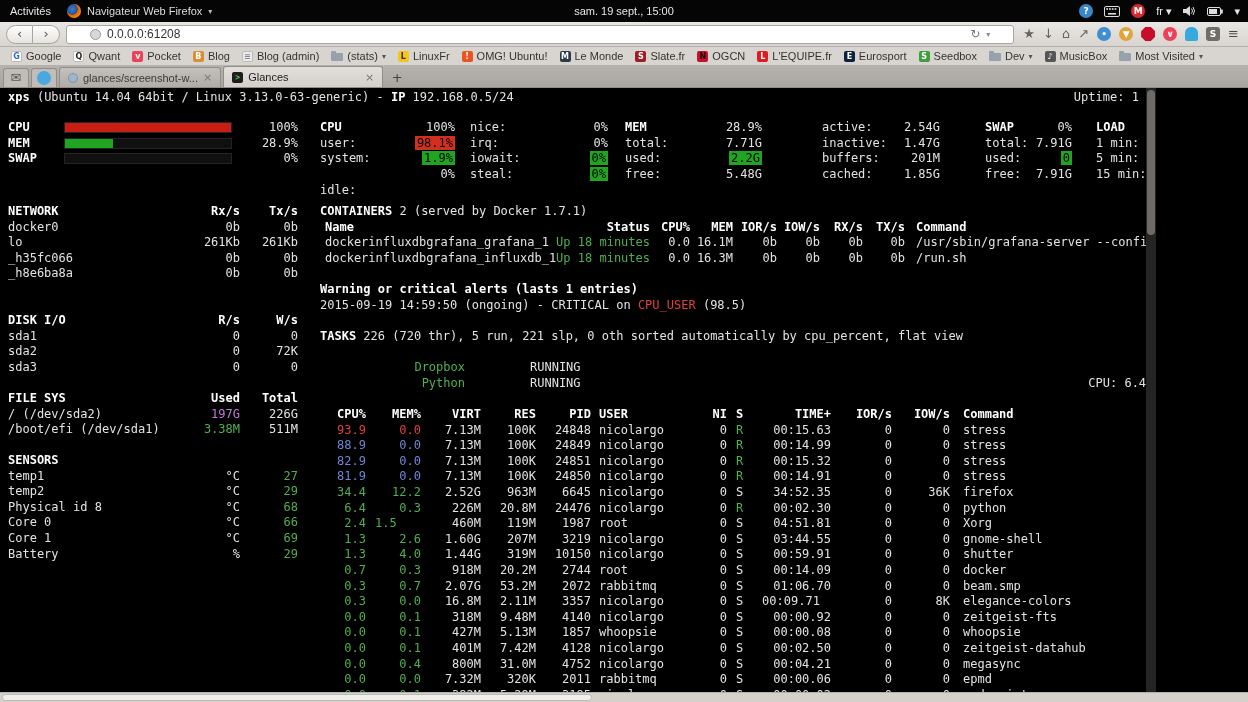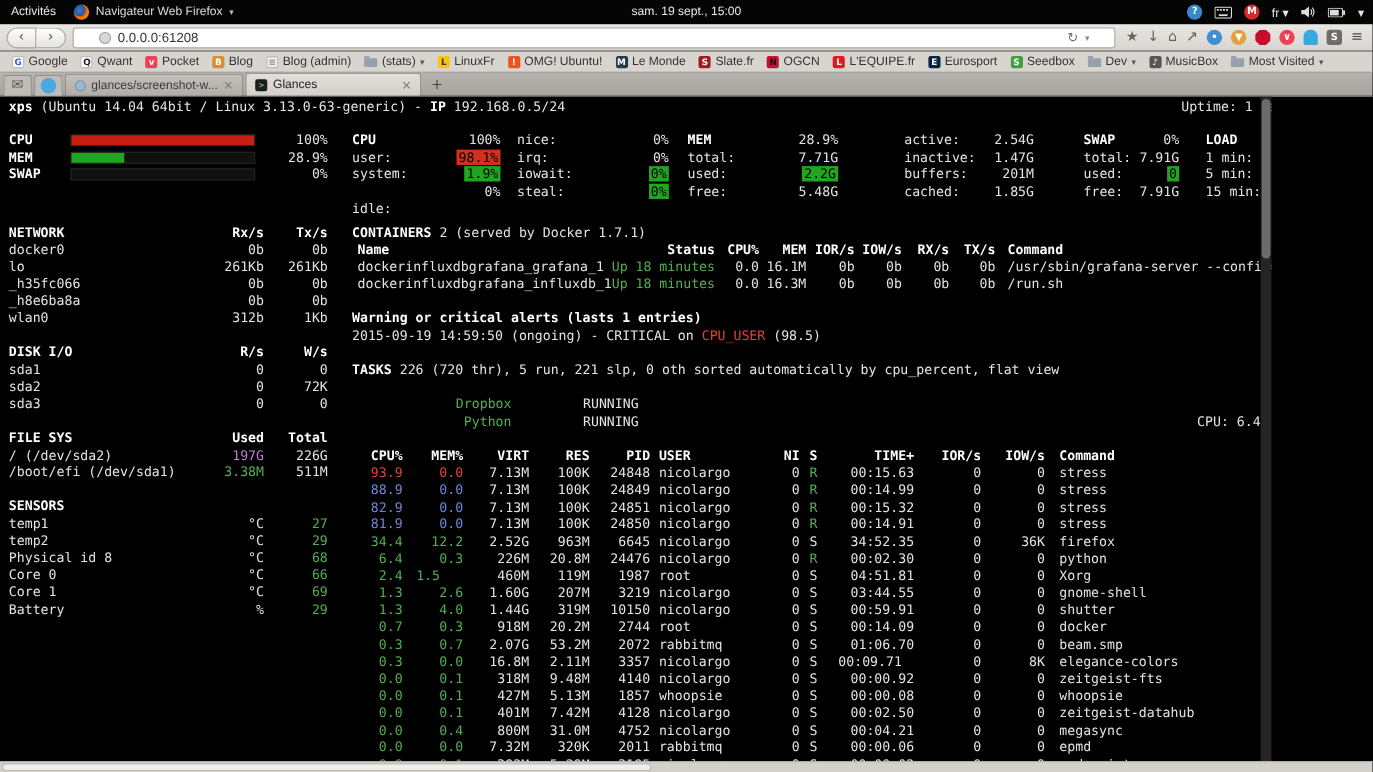--- a/index.html
+++ b/index.html
@@ -398,25 +398,20 @@
         <div class="g-row" style="top: 162.8px;">
           <span class="g-cell" style="left: 8px; width: 172px;"><span>_h35fc066</span></span>
           <span class="g-cell" style="left: 174px; text-align: right; width: 66px;"><span>0b</span></span>
           <span class="g-cell" style="left: 242px; text-align: right; width: 56px;"><span>0b</span></span>
         </div>
         <div class="g-row" style="top: 178.4px;">
           <span class="g-cell" style="left: 8px; width: 172px;"><span>_h8e6ba8a</span></span>
           <span class="g-cell" style="left: 174px; text-align: right; width: 66px;"><span>0b</span></span>
           <span class="g-cell" style="left: 242px; text-align: right; width: 56px;"><span>0b</span></span>
         </div>
-        <div class="g-row" style="top: 194px;">
-          <span class="g-cell" style="left: 8px; width: 172px;"><span>wlan0</span></span>
-          <span class="g-cell" style="left: 174px; text-align: right; width: 66px;"><span>312b</span></span>
-          <span class="g-cell" style="left: 242px; text-align: right; width: 56px;"><span>1Kb</span></span>
-        </div>
         <div class="g-row" style="top: 225px;">
           <span class="g-cell" style="left: 8px; width: 172px;"><span class="s-b">DISK I/O</span></span>
           <span class="g-cell" style="left: 174px; text-align: right; width: 66px;"><span class="s-b">R/s</span></span>
           <span class="g-cell" style="left: 242px; text-align: right; width: 56px;"><span class="s-b">W/s</span></span>
         </div>
         <div class="g-row" style="top: 240.6px;">
           <span class="g-cell" style="left: 8px; width: 172px;"><span>sda1</span></span>
           <span class="g-cell" style="left: 174px; text-align: right; width: 66px;"><span>0</span></span>
           <span class="g-cell" style="left: 242px; text-align: right; width: 56px;"><span>0</span></span>
         </div>
@@ -626,21 +621,21 @@
           <span class="g-cell" style="left: 599px; width: 112px;"><span>nicolargo</span></span>
           <span class="g-cell" style="left: 687px; text-align: right; width: 40px;"><span>0</span></span>
           <span class="g-cell" style="left: 736px; width: 14px;"><span class="s-green">R</span></span>
           <span class="g-cell" style="left: 751px; text-align: right; width: 80px;"><span>00:02.30</span></span>
           <span class="g-cell" style="left: 836px; text-align: right; width: 56px;"><span>0</span></span>
           <span class="g-cell" style="left: 896px; text-align: right; width: 54px;"><span>0</span></span>
           <span class="g-cell" style="left: 963px; width: 285px;"><span>python</span></span>
         </div>
         <div class="g-row" style="top: 428.2px;">
           <span class="g-cell" style="left: 320px; text-align: right; width: 46px;"><span class="s-green">2.4</span></span>
-          <span class="g-cell" style="left: 354px; text-align: right; width: 46px;"><span class="s-green">1.5</span></span>
+          <span class="g-cell" style="left: 375px; text-align: left; width: 46px;"><span class="s-green">1.5</span></span>
           <span class="g-cell" style="left: 425px; text-align: right; width: 56px;"><span>460M</span></span>
           <span class="g-cell" style="left: 486px; text-align: right; width: 50px;"><span>119M</span></span>
           <span class="g-cell" style="left: 541px; text-align: right; width: 50px;"><span>1987</span></span>
           <span class="g-cell" style="left: 599px; width: 112px;"><span>root</span></span>
           <span class="g-cell" style="left: 687px; text-align: right; width: 40px;"><span>0</span></span>
           <span class="g-cell" style="left: 736px; width: 14px;"><span>S</span></span>
           <span class="g-cell" style="left: 751px; text-align: right; width: 80px;"><span>04:51.81</span></span>
           <span class="g-cell" style="left: 836px; text-align: right; width: 56px;"><span>0</span></span>
           <span class="g-cell" style="left: 896px; text-align: right; width: 54px;"><span>0</span></span>
           <span class="g-cell" style="left: 963px; width: 285px;"><span>Xorg</span></span>

